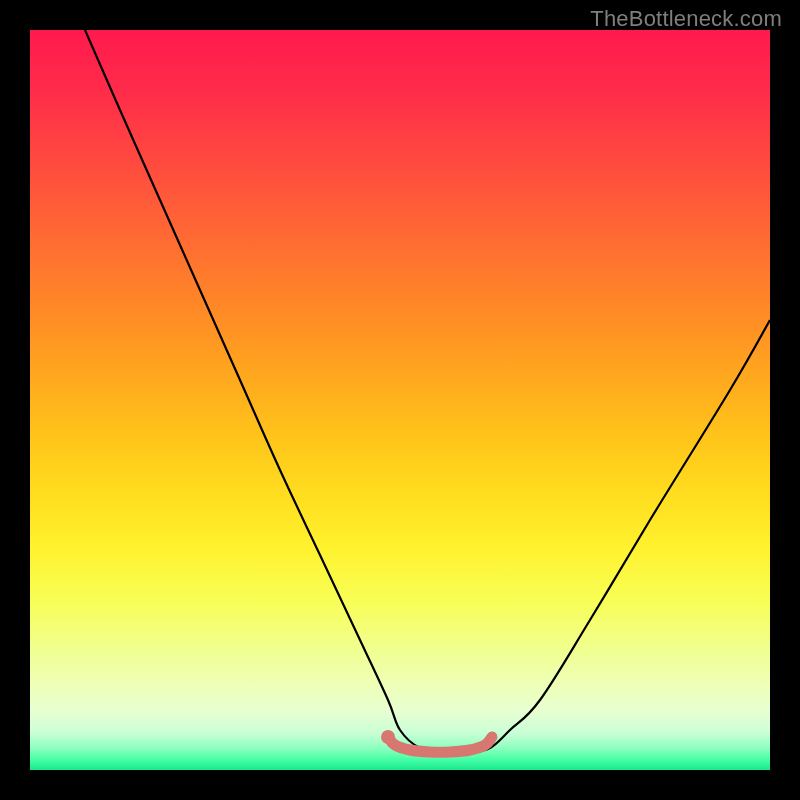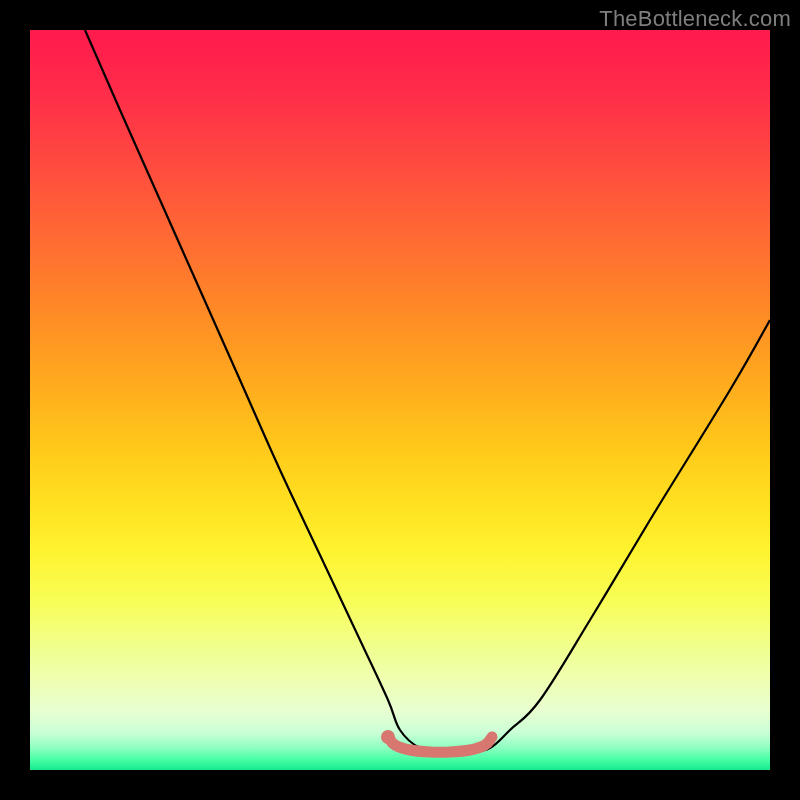--- a/index.html
+++ b/index.html
@@ -47,21 +47,21 @@
     position: absolute;
     left: 0;
     top: 0;
     width: 740px;
     height: 740px;
     pointer-events: none;
   }
   .attribution {
     position: absolute;
     top: 6px;
-    right: 9px;
+    right: 18px;
     color: #7e7e7e;
     font-size: 22px;
     font-weight: 500;
     letter-spacing: 0.2px;
     user-select: none;
   }
 </style>
 </head>
 <body>
 

